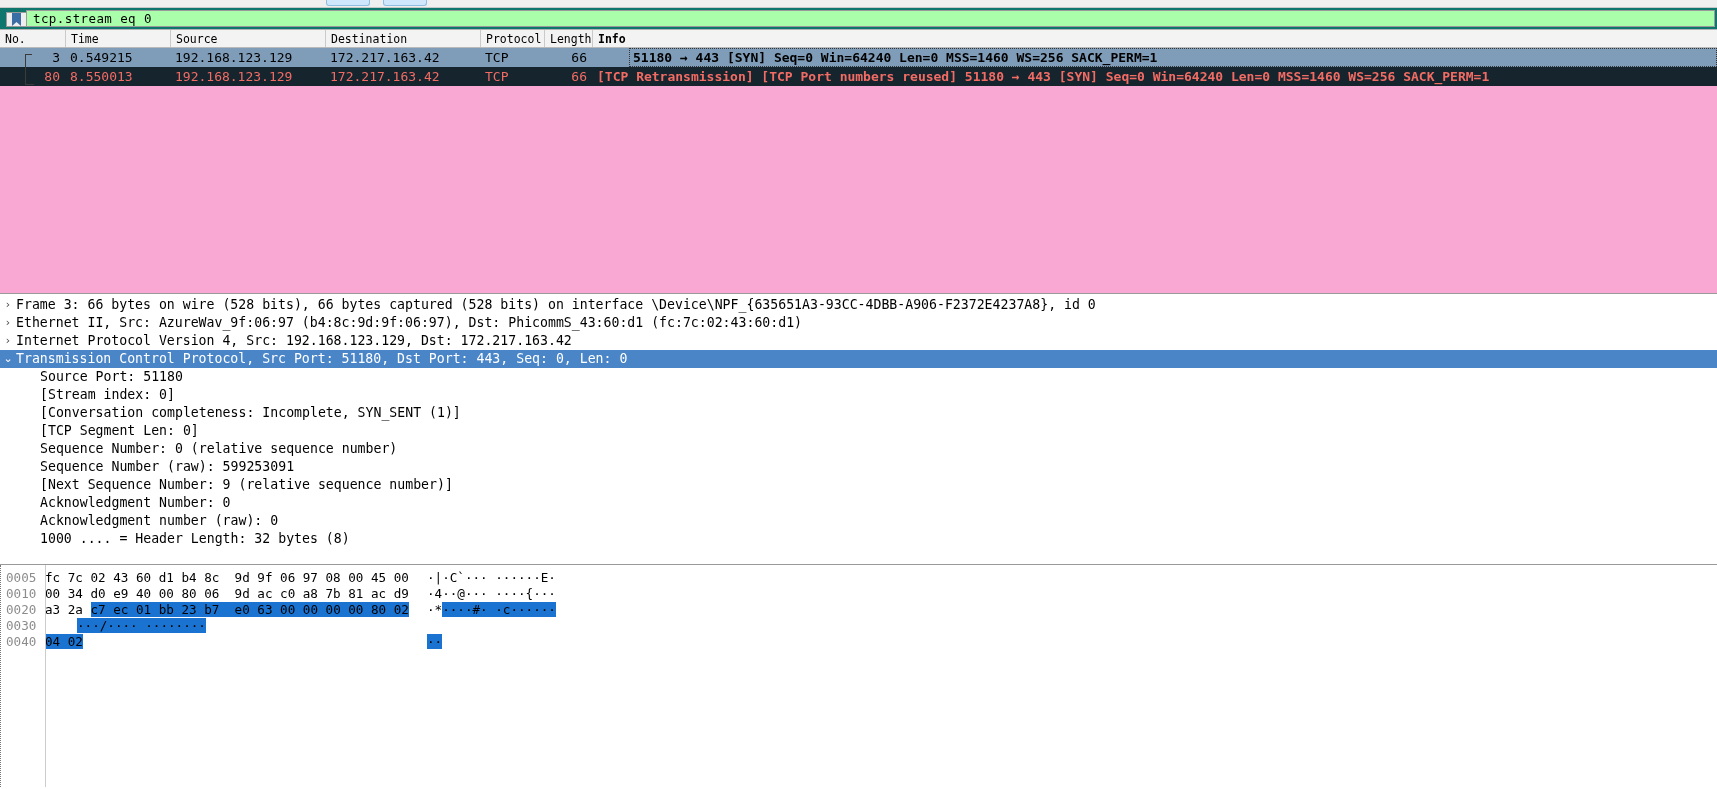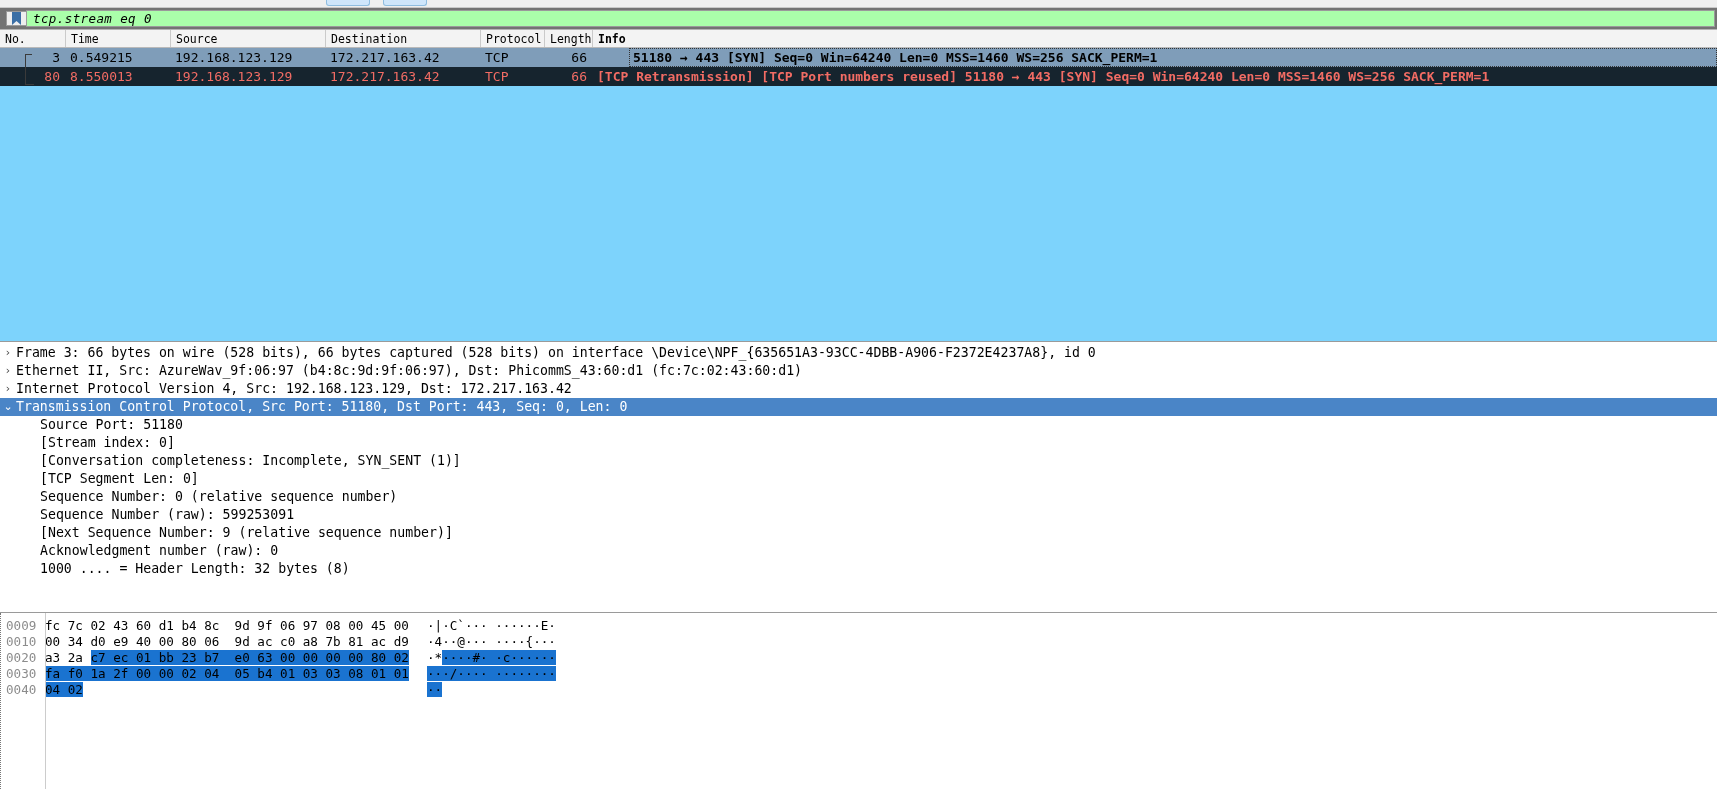--- a/index.html
+++ b/index.html
@@ -31,26 +31,25 @@
     border: 1px solid #8fbde0;
     border-top: none;
     border-radius: 0 0 3px 3px;
   }
   #stub-a { left: 326px; width: 42px; }
   #stub-b { left: 383px; width: 42px; }
 
   
   #filter-bar {
     display: flex;
-    align-items: center;
+    align-items: flex-end;
     height: 21px;
-    background: #737373;
+    background: #0f766e;
     padding: 1px 2px 2px 6px;
     box-sizing: border-box;
-    font-style: italic;
   }
   #filter-bookmark {
     width: 19px;
     min-width: 19px;
     background: #eeeeee;
     border: 1px solid #9a9a9a;
     border-right: none;
     display: flex;
     align-items: center;
     justify-content: center;
@@ -67,23 +66,23 @@
     font-size: 12.5px;
     color: #000;
     letter-spacing: 0.4px;
     box-sizing: border-box;
   }
 
   
   #packet-list {
     border-top: 1px solid #b4b4b4;
     border-bottom: 1px solid #9a9a9a;
-    height: 313px;
-    box-sizing: border-box;
-    background: #7dd3fc;
+    height: 265px;
+    box-sizing: border-box;
+    background: #f9a8d4;
     position: relative;
     overflow: hidden;
   }
   #packet-header {
     display: flex;
     height: 17px;
     background: #f3f3f3;
     border-bottom: 1px solid #b9b9b9;
     font-family: "DejaVu Sans Mono", "Liberation Mono", monospace;
     font-size: 11.5px;
@@ -330,53 +329,56 @@
   <div class="drow lvl2">
     <span class="twisty"></span>
     <span class="dtext">Sequence Number (raw): 599253091</span>
   </div>
   <div class="drow lvl2">
     <span class="twisty"></span>
     <span class="dtext">[Next Sequence Number: 9    (relative sequence number)]</span>
   </div>
   <div class="drow lvl2">
     <span class="twisty"></span>
+    <span class="dtext">Acknowledgment Number: 0</span>
+  </div>
+  <div class="drow lvl2">
+    <span class="twisty"></span>
     <span class="dtext">Acknowledgment number (raw): 0</span>
   </div>
   <div class="drow lvl2">
     <span class="twisty"></span>
     <span class="dtext">1000 .... = Header Length: 32 bytes (8)</span>
   </div>
 
 </div>
 
 <div id="hex-pane">
   <div id="hex-divider"></div>
 
   <div class="hrow">
-    <span class="hoff">0009</span>
+    <span class="hoff">0005</span>
     <span class="hbytes">fc 7c 02 43 60 d1 b4 8c  9d 9f 06 97 08 00 45 00</span>
     <span class="hascii">·|·C`··· ······E·</span>
   </div>
 
   <div class="hrow">
     <span class="hoff">0010</span>
     <span class="hbytes">00 34 d0 e9 40 00 80 06  9d ac c0 a8 7b 81 ac d9</span>
     <span class="hascii">·4··@··· ····{···</span>
   </div>
 
   <div class="hrow">
     <span class="hoff">0020</span>
     <span class="hbytes"><span>a3 2a </span><span class="hl">c7 ec 01 bb 23 b7  e0 63 00 00 00 00 80 02</span></span>
     <span class="hascii"><span>·*</span><span class="hl">····#· ·c······</span></span>
   </div>
 
   <div class="hrow">
     <span class="hoff">0030</span>
-    <span class="hbytes"><span class="hl">fa f0 1a 2f 00 00 02 04  05 b4 01 03 03 08 01 01</span></span>
     <span class="hascii"><span class="hl">···/···· ········</span></span>
   </div>
 
   <div class="hrow">
     <span class="hoff">0040</span>
     <span class="hbytes"><span class="hl">04 02</span></span>
     <span class="hascii"><span class="hl">··</span></span>
   </div>
 </div>
 

